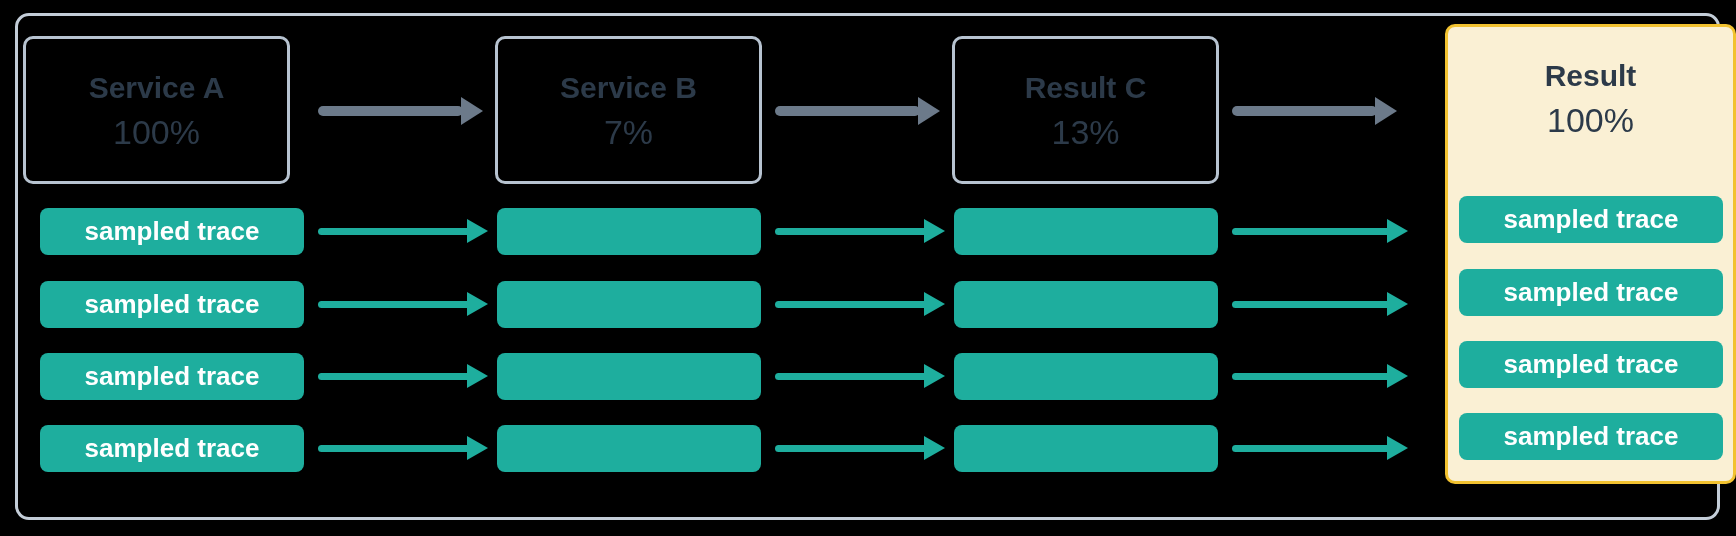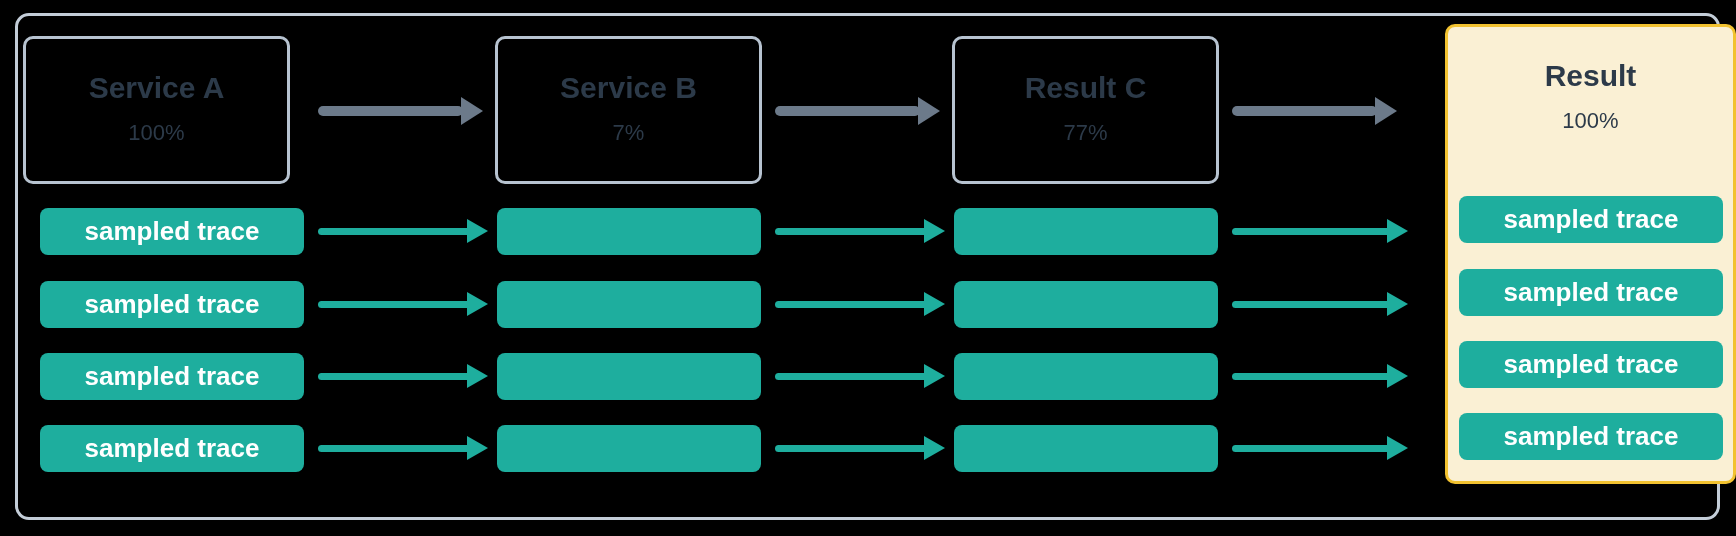--- a/index.html
+++ b/index.html
@@ -41,21 +41,21 @@
   .box-c { left: 952px; }
   .node-name {
     color: #2C3A49;
     font-size: 30px;
     font-weight: 700;
     line-height: 45px;
     white-space: nowrap;
   }
   .node-rate {
     color: #2C3A49;
-    font-size: 22px;
+    font-size: 34px;
     font-weight: 400;
     line-height: 45px;
     white-space: nowrap;
   }
   .result-box {
     position: absolute;
     left: 1406px; top: 24px;
     width: 291px; height: 460px;
     box-sizing: border-box;
     background: #FAF0D4;
@@ -153,21 +153,21 @@
   <div class="service-box box-a">
     <div class="node-name">Service A</div>
     <div class="node-rate">100%</div>
   </div>
   <div class="service-box box-b">
     <div class="node-name">Service B</div>
     <div class="node-rate">7%</div>
   </div>
   <div class="service-box box-c">
     <div class="node-name">Result C</div>
-    <div class="node-rate">77%</div>
+    <div class="node-rate">13%</div>
   </div>
 
   <div class="result-box">
     <div class="node-name">Result</div>
     <div class="node-rate">100%</div>
     <div class="result-trace r-row-1">sampled trace</div>
     <div class="result-trace r-row-2">sampled trace</div>
     <div class="result-trace r-row-3">sampled trace</div>
     <div class="result-trace r-row-4">sampled trace</div>
   </div>

